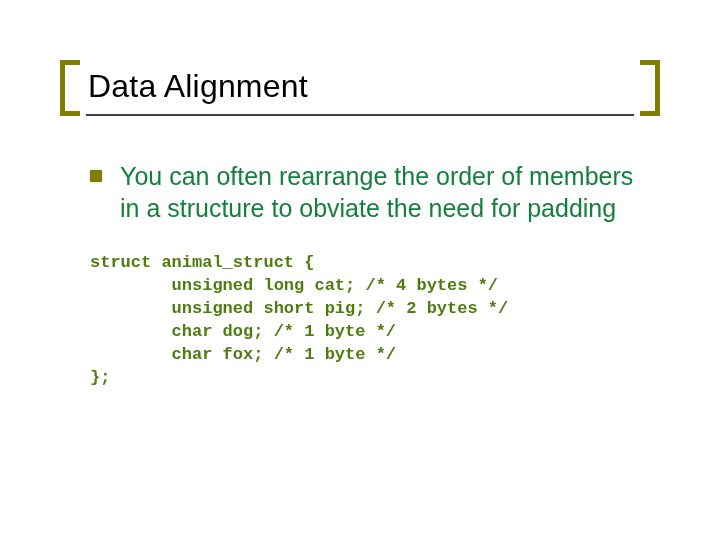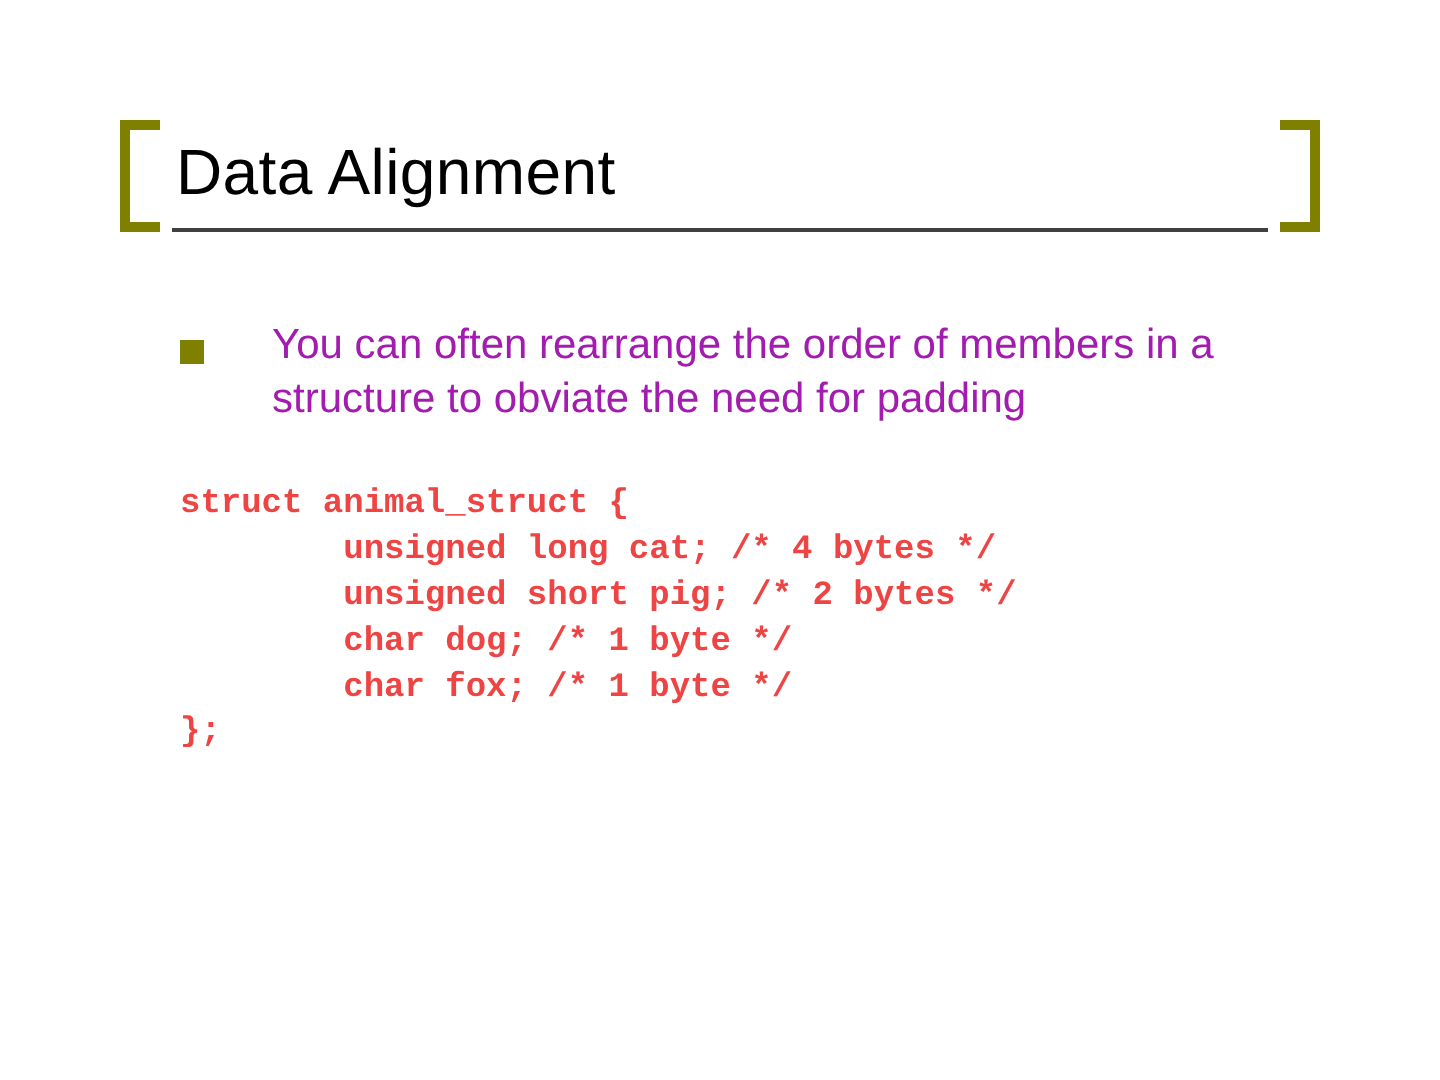--- a/index.html
+++ b/index.html
@@ -75,34 +75,33 @@
   }
   .bullet-square {
     flex: 0 0 auto;
     width: 12px;
     height: 12px;
     background: #808000;
     margin-top: 10px;
     margin-right: 18px;
   }
   .bullet-text {
-    font-size: 21px;
+    font-size: 25px;
     line-height: 1.28;
-    color: #a21caf;
-    margin-left: 16px;
+    color: #15803d;
   }
   .code-block {
     margin-top: 28px;
     margin-left: 0;
     font-family: "Courier New", Courier, monospace;
     font-size: 17px;
     font-weight: bold;
     line-height: 1.35;
     white-space: pre;
-    color: #ef4444;
+    color: #4d7c0f;
   }
 </style>
 </head>
 <body>
 
 <div class="slide">
 
   <div class="title-wrap">
     <div class="bracket left"></div>
     <div class="title-line">

